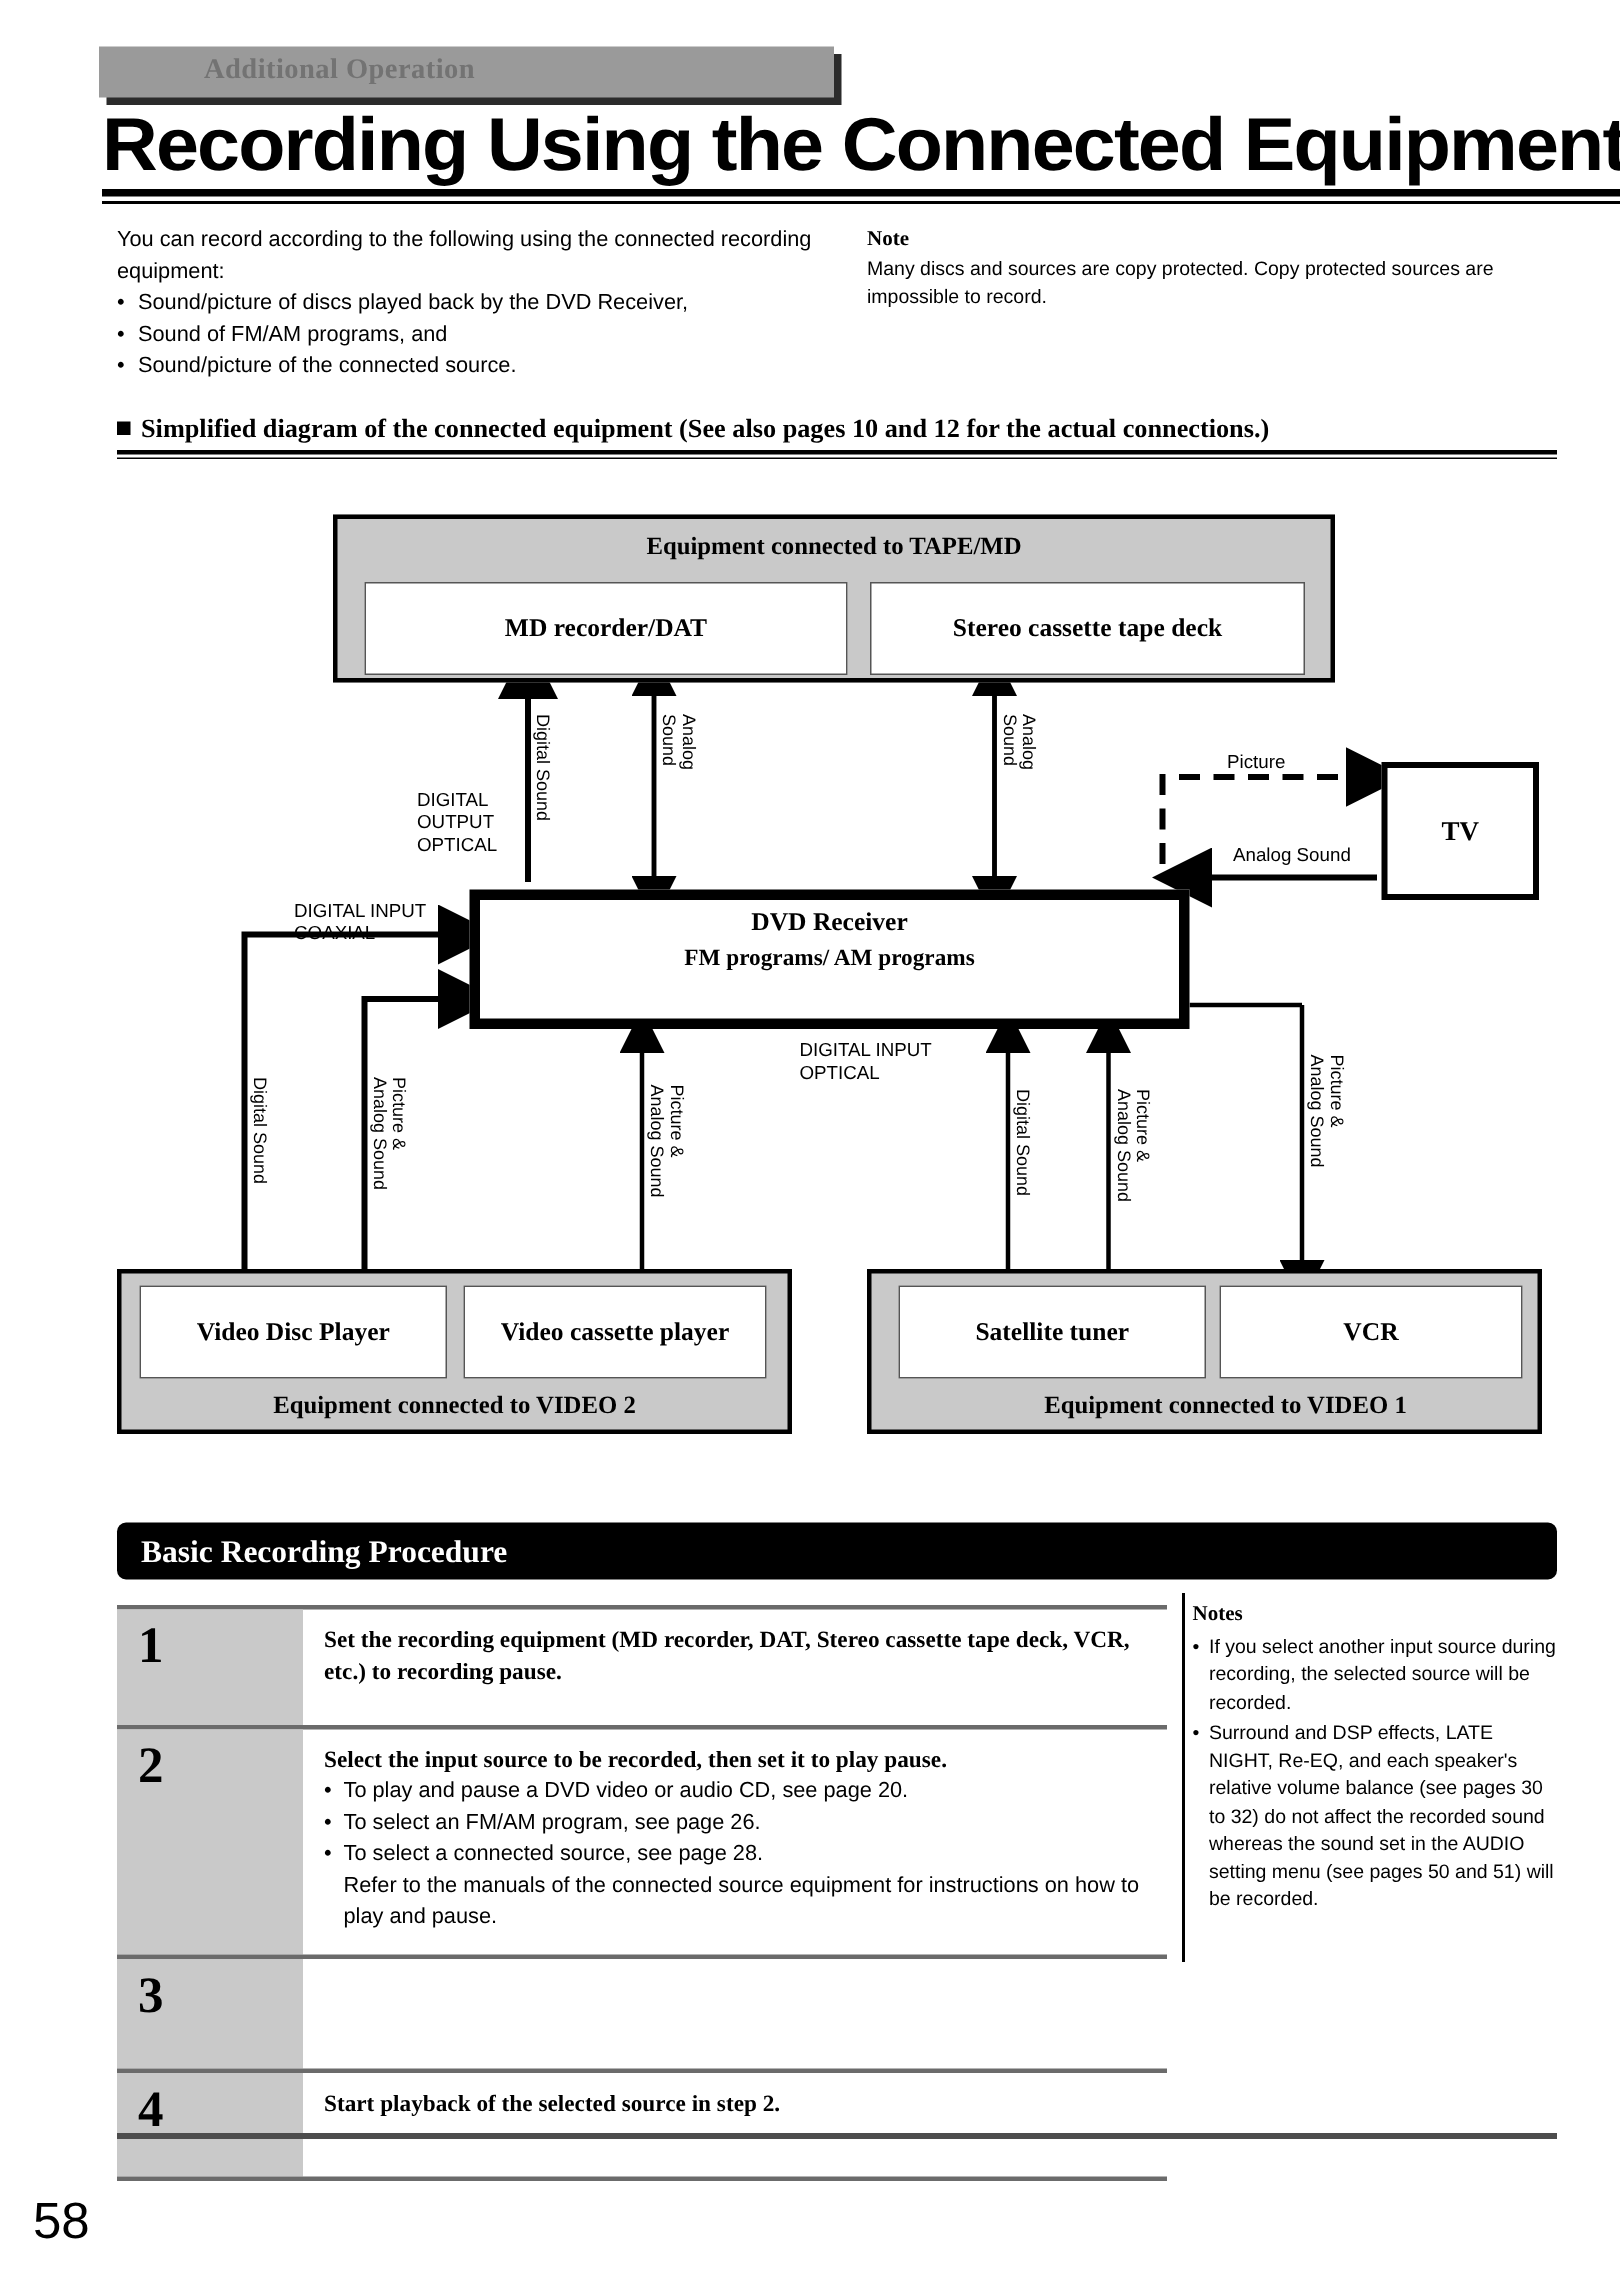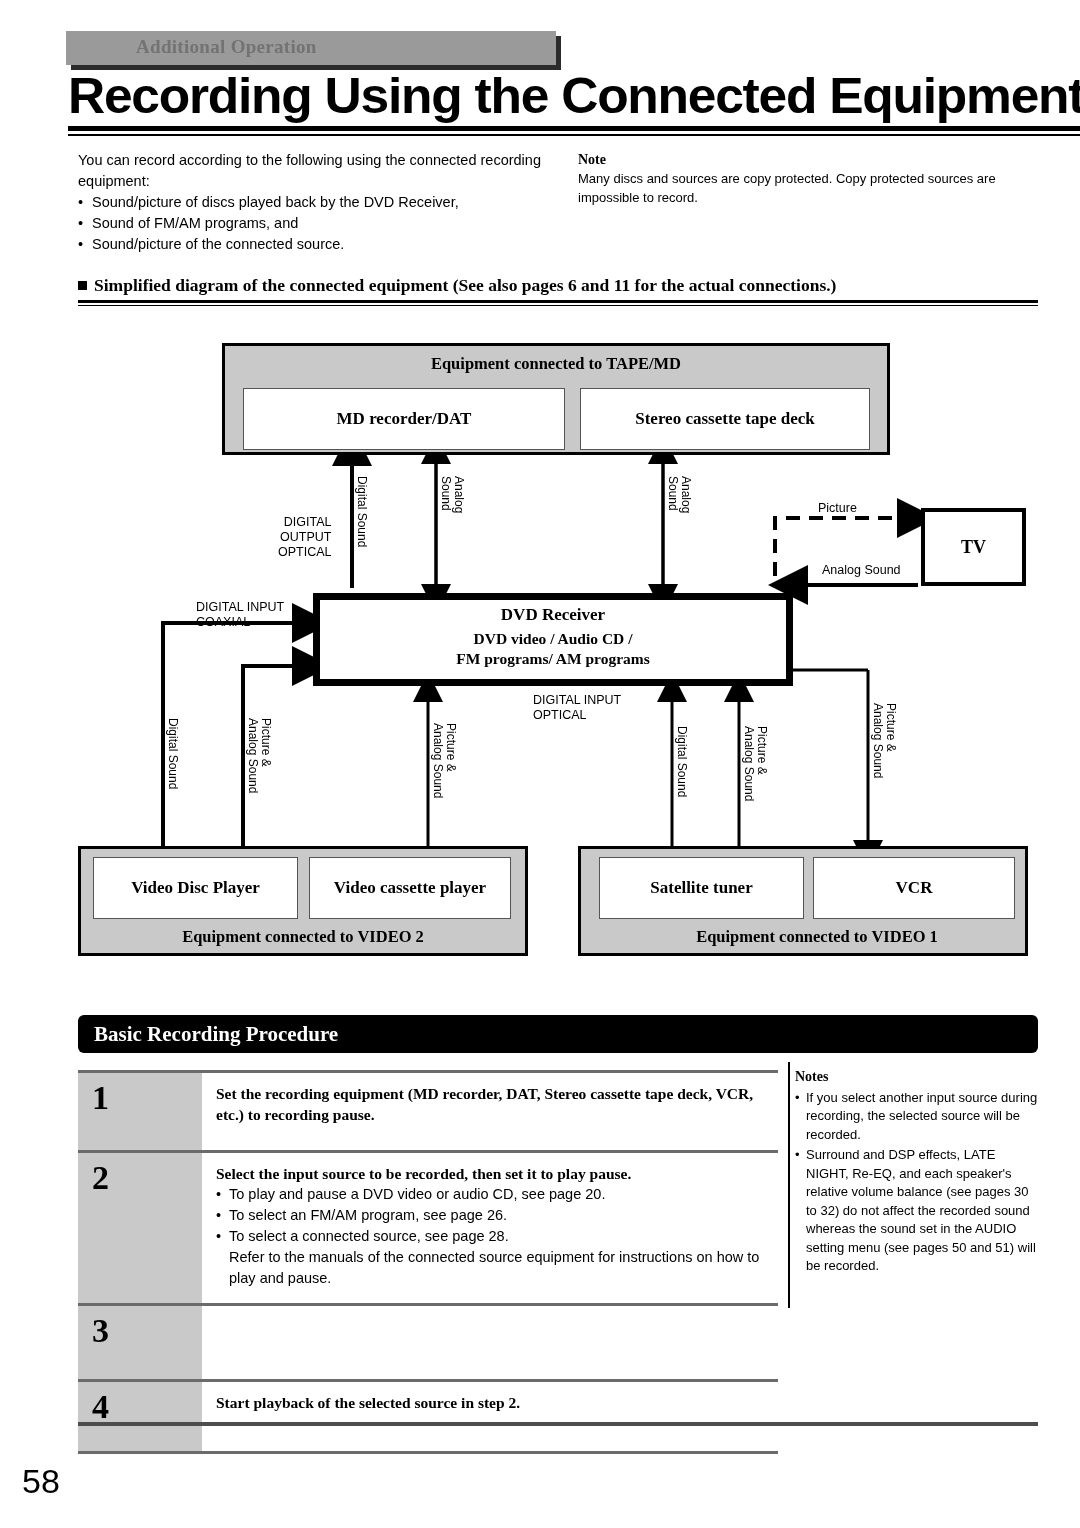--- a/index.html
+++ b/index.html
@@ -56,21 +56,21 @@
          font-family:"Liberation Serif", serif; font-weight:bold; font-size:17px;
          display:flex; align-items:center; justify-content:center; text-align:center; }
   .grp-title { position:absolute; width:100%; text-align:center;
                font-family:"Liberation Serif", serif; font-weight:bold; font-size:16.5px; }
 
   #recv { position:absolute; left:313px; top:275px; width:480px; height:93px;
           background:#fff; border:7px solid #000; }
   #recv .n  { font-family:"Liberation Serif", serif; font-weight:bold; font-size:17px; text-align:center; margin-top:5px;}
   #recv .s  { font-family:"Liberation Serif", serif; font-weight:bold; font-size:15.5px; text-align:center; line-height:20px; margin-top:4px;}
 
-  #tv { position:absolute; left:921px; top:190px; width:105px; height:78px; background:#fff; border:4px solid #000;
+  #tv { position:absolute; left:921px; top:190px; width:105px; height:92px; background:#fff; border:4px solid #000;
         display:flex; align-items:center; justify-content:center;
         font-family:"Liberation Serif", serif; font-weight:bold; font-size:18px; }
 
   .port { position:absolute; font-size:12.5px; line-height:15px; font-family:"Liberation Sans", sans-serif; }
 
   .vlab { position:absolute; font-size:12px; line-height:13px; font-family:"Liberation Sans", sans-serif;
           writing-mode:vertical-rl; white-space:pre; }
   .hlab { position:absolute; font-size:12.5px; font-family:"Liberation Sans", sans-serif; }
 
   svg.wires { position:absolute; left:0; top:0; width:1080px; height:650px; overflow:visible; }
@@ -130,21 +130,21 @@
     <span>Sound/picture of the connected source.</span>
   </div>
 </div>
 
 <div id="note-col">
   <div class="nh">Note</div>
   <div>Many discs and sources are copy protected. Copy protected sources are impossible to record.</div>
 </div>
 
 <div id="sec-head">
-  <span class="sq"></span><span class="t">Simplified diagram of the connected equipment (See also pages 6 and 11 for the actual connections.)</span>
+  <span class="sq"></span><span class="t">Simplified diagram of the connected equipment (See also pages 10 and 12 for the actual connections.)</span>
 </div>
 <div id="sec-rule-a"></div>
 <div id="sec-rule-b"></div>
 
 <div id="diagram">
 
   <svg class="wires" viewBox="0 0 1080 650">
     <defs>
       <marker id="ar" markerWidth="10" markerHeight="10" refX="2" refY="5" orient="auto">
         <path d="M0,0 L10,5 L0,10 Z" fill="#000"></path>
@@ -186,32 +186,31 @@
       <span>Stereo cassette tape deck</span>
     </div>
   </div>
 
   <div class="vlab" style="left:355px; top:158px; height:110px;">Digital Sound</div>
   <div class="vlab" style="left:439px; top:158px; height:110px;">Analog
 Sound</div>
   <div class="vlab" style="left:666px; top:158px; height:110px;">Analog
 Sound</div>
 
-  <div class="port" style="left:278px; top:197px; white-space:pre;text-align:right;">DIGITAL
+  <div class="port" style="left:278px; top:208px; white-space:pre;">DIGITAL
 OUTPUT
 OPTICAL</div>
   <div class="port" style="left:196px; top:282px; white-space:pre;">DIGITAL INPUT
 COAXIAL</div>
   <div class="port" style="left:533px; top:375px; white-space:pre;">DIGITAL INPUT
 OPTICAL</div>
 
   <div id="recv">
     <div class="n">DVD Receiver</div>
     <div class="s">
-      <div>DVD video / Audio CD /</div>
       <div>FM programs/ AM programs</div>
     </div>
   </div>
 
   <div id="tv">
     <span>TV</span>
   </div>
   <div class="hlab" style="left:818px; top:183px;">Picture</div>
   <div class="hlab" style="left:822px; top:245px;">Analog Sound</div>
 

